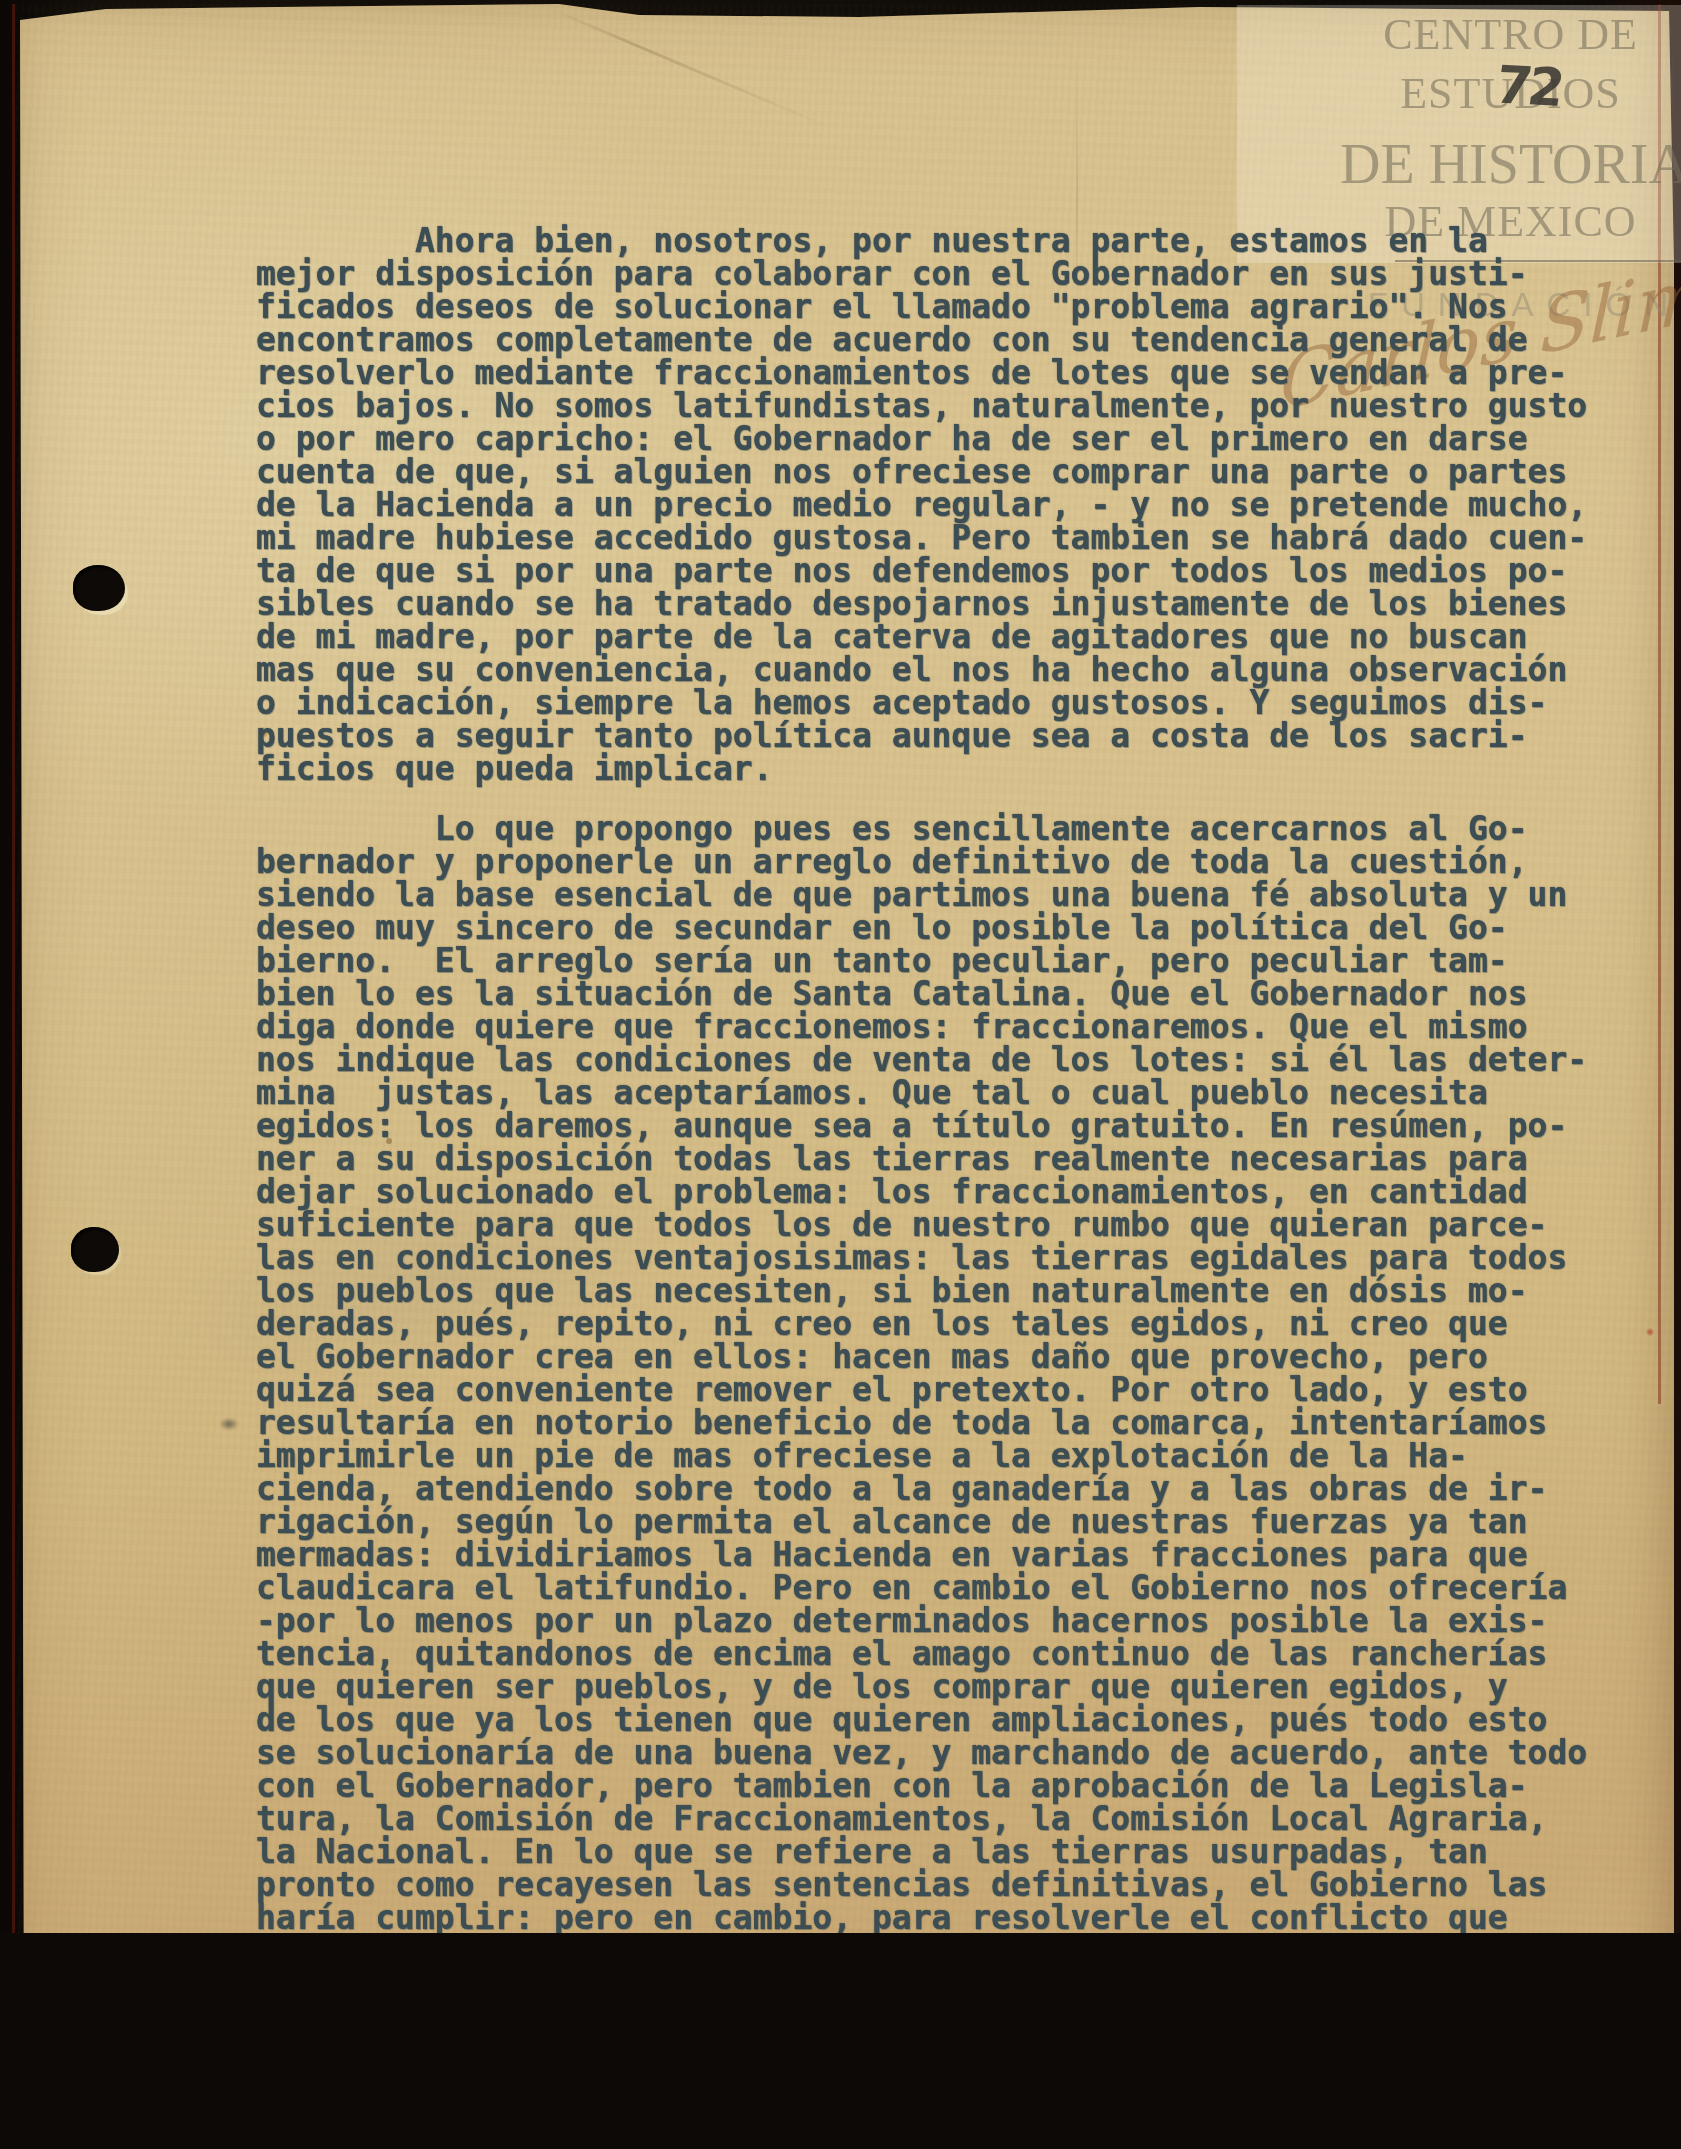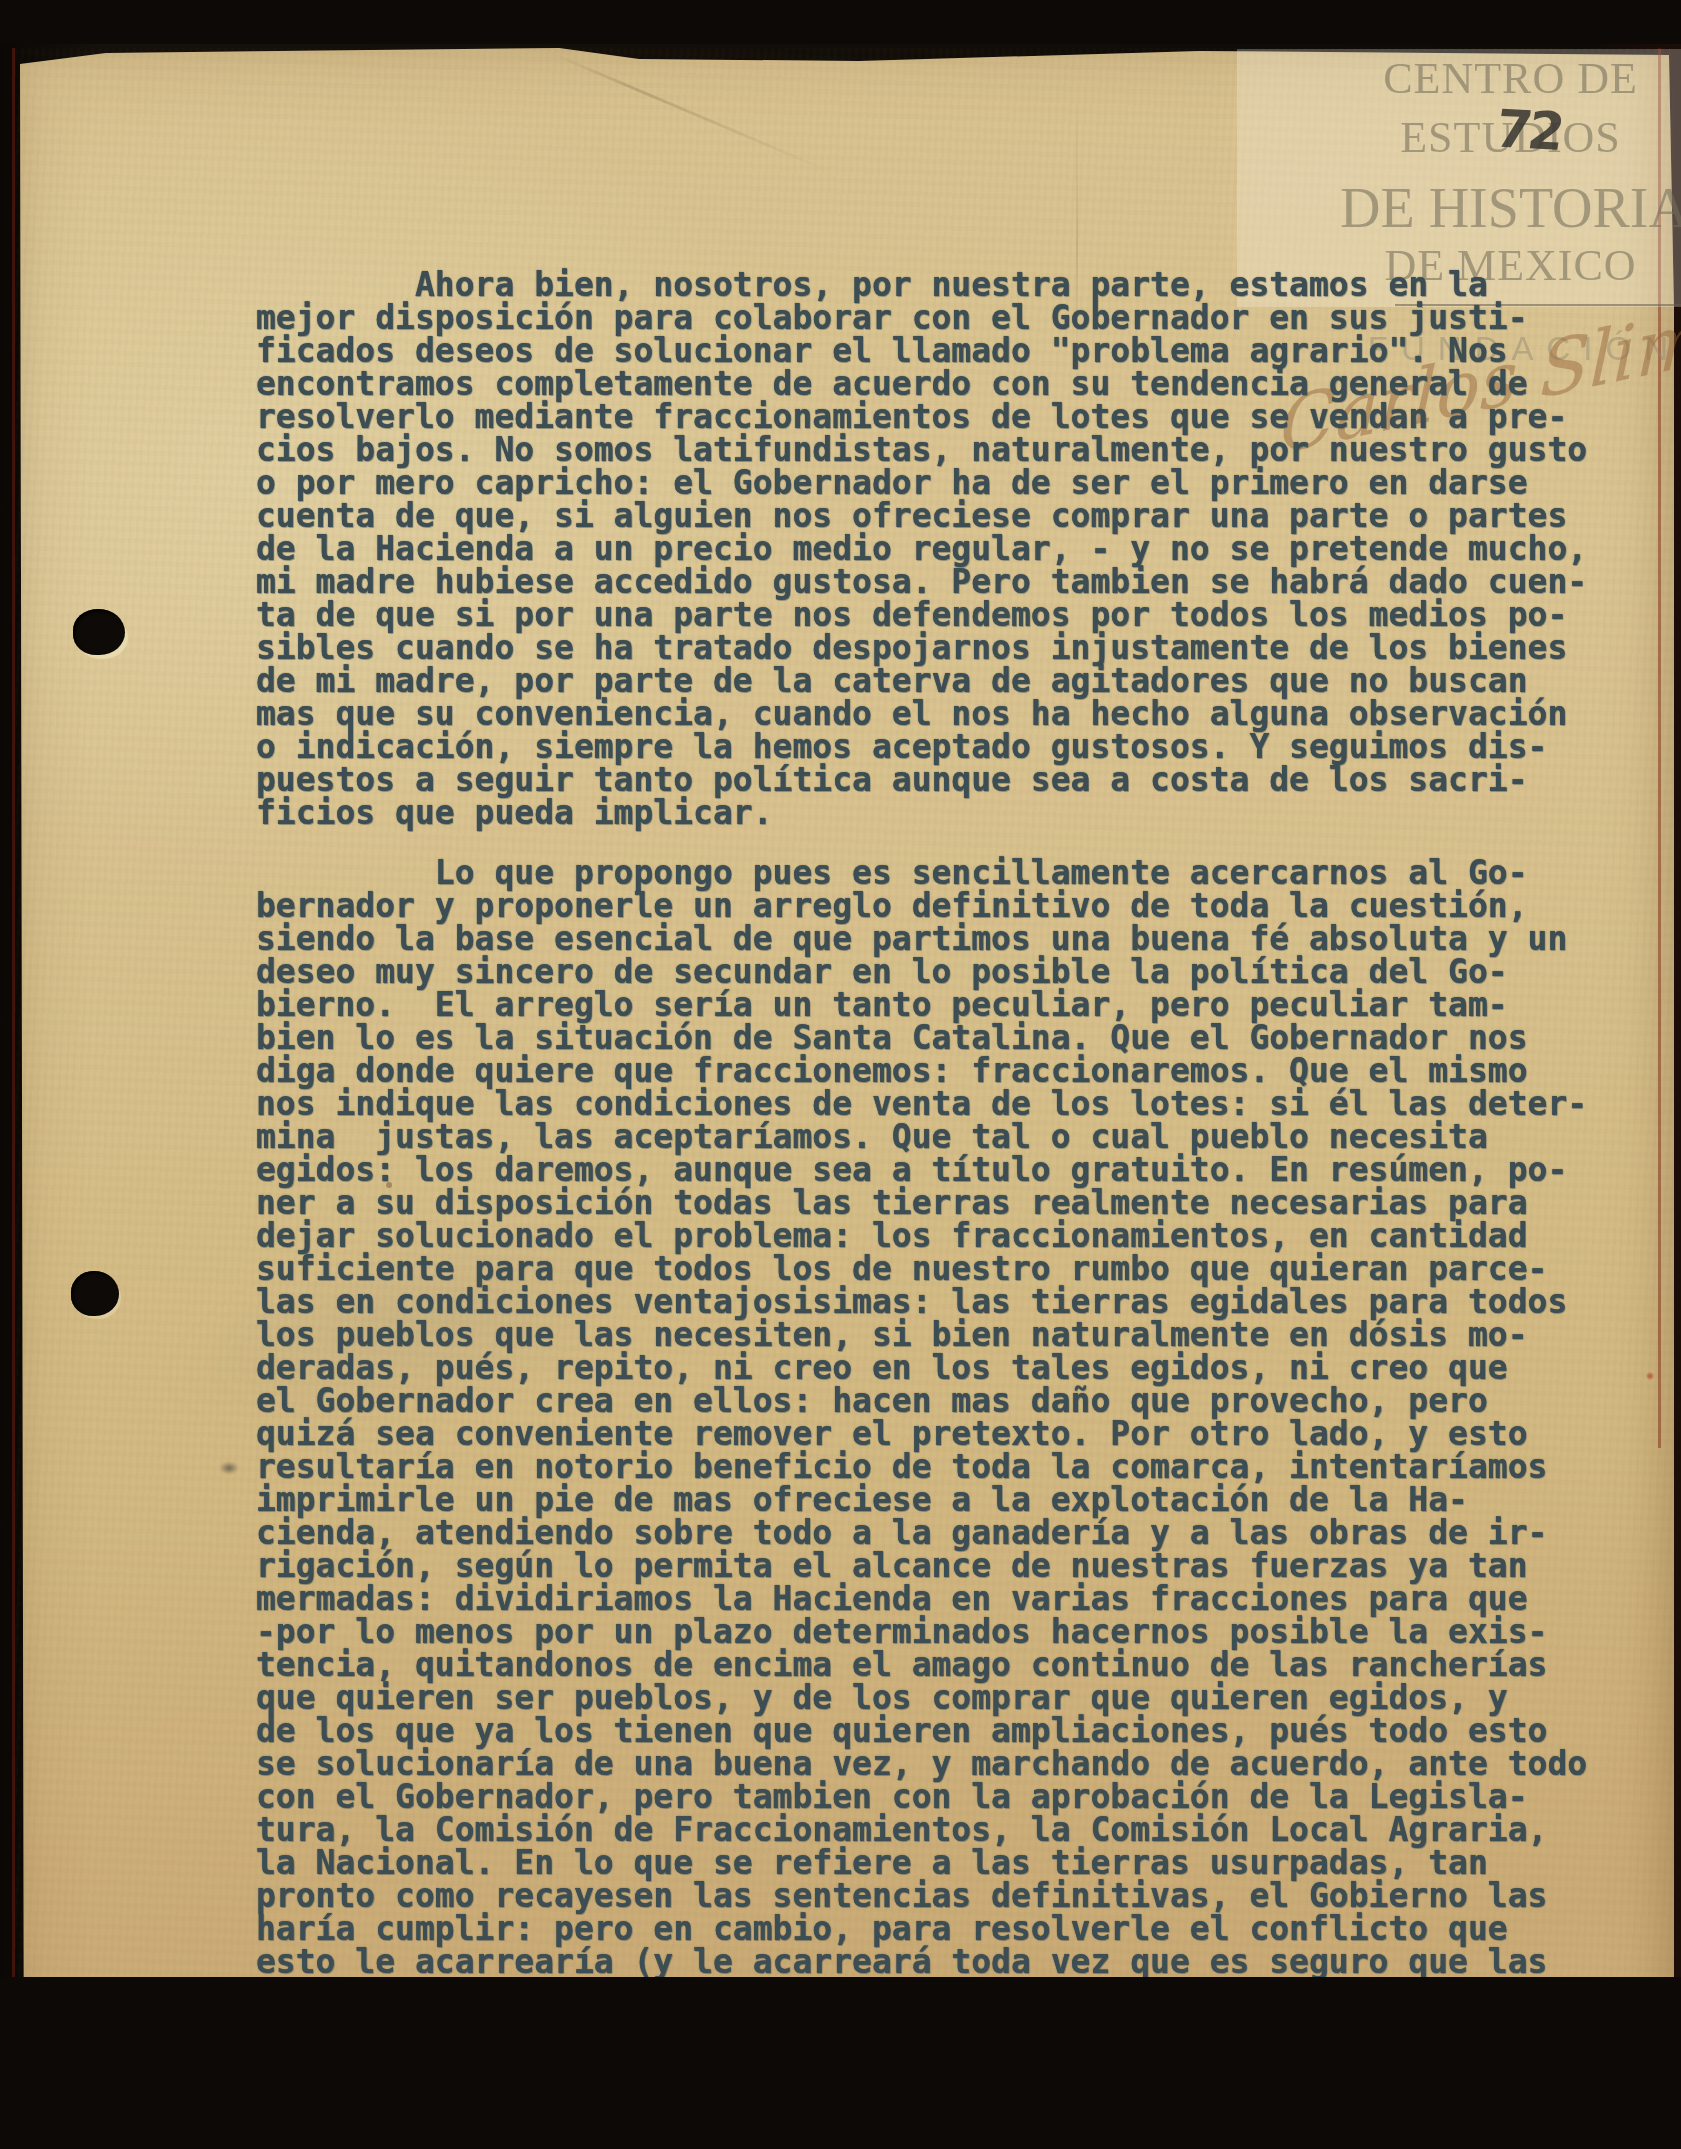--- a/index.html
+++ b/index.html
@@ -1,18 +1,18 @@
 <!DOCTYPE html>
 <html><head>
 <meta charset="utf-8">
 <style>
   html,body{margin:0;padding:0;background:#0c0906;}
   #root{position:relative;width:1681px;height:1933px;overflow:hidden;
         background:linear-gradient(90deg,#0a0705 0%,#15100a 6%,#0e0a06 94%,#1c0d08 100%);
-        font-family:"DejaVu Sans Mono",monospace;margin-top:44px;}
+        font-family:"DejaVu Sans Mono",monospace;}
   
   .paper{position:absolute;left:14px;top:4px;width:1660px;height:2131px;
     background:
       radial-gradient(ellipse 900px 650px at 16% 20%, rgba(236,226,186,0.38), rgba(236,226,186,0) 62%),
       radial-gradient(ellipse 1400px 500px at 55% 104%, rgba(166,120,66,0.30), rgba(166,120,66,0) 65%),
       radial-gradient(ellipse 500px 380px at 101% 99%, rgba(225,200,150,0.35), rgba(225,200,150,0) 70%),
       linear-gradient(177deg,#d8c28f 0%,#dac492 26%,#d6bf8a 48%,#d2b881 66%,#ccae79 82%,#c7a671 100%);
     box-shadow: inset 0 0 70px rgba(124,92,48,0.22), inset -10px -14px 36px rgba(104,72,38,0.18);
     clip-path: polygon(6px 16px, 92px 5px, 545px 0px, 625px 11px, 845px 13px, 1185px 3px,
                        1655px 7px, 1660px 260px, 1660px 2118px, 1244px 2122px,
@@ -140,20 +140,21 @@
         <div class="tline">las en condiciones ventajosisimas: las tierras egidales para todos</div>
         <div class="tline">los pueblos que las necesiten, si bien naturalmente en dósis mo-</div>
         <div class="tline">deradas, pués, repito, ni creo en los tales egidos, ni creo que</div>
         <div class="tline">el Gobernador crea en ellos: hacen mas daño que provecho, pero</div>
         <div class="tline">quizá sea conveniente remover el pretexto. Por otro lado, y esto</div>
         <div class="tline">resultaría en notorio beneficio de toda la comarca, intentaríamos</div>
         <div class="tline">imprimirle un pie de mas ofreciese a la explotación de la Ha-</div>
         <div class="tline">cienda, atendiendo sobre todo a la ganadería y a las obras de ir-</div>
         <div class="tline">rigación, según lo permita el alcance de nuestras fuerzas ya tan</div>
         <div class="tline">mermadas: dividiriamos la Hacienda en varias fracciones para que</div>
+        <div class="tline">claudicara el latifundio. Pero en cambio el Gobierno nos ofrecería</div>
         <div class="tline">-por lo menos por un plazo determinados hacernos posible la exis-</div>
         <div class="tline">tencia, quitandonos de encima el amago continuo de las rancherías</div>
         <div class="tline">que quieren ser pueblos, y de los comprar que quieren egidos, y</div>
         <div class="tline">de los que ya los tienen que quieren ampliaciones, pués todo esto</div>
         <div class="tline">se solucionaría de una buena vez, y marchando de acuerdo, ante todo</div>
         <div class="tline">con el Gobernador, pero tambien con la aprobación de la Legisla-</div>
         <div class="tline">tura, la Comisión de Fraccionamientos, la Comisión Local Agraria,</div>
         <div class="tline">la Nacional. En lo que se refiere a las tierras usurpadas, tan</div>
         <div class="tline">pronto como recayesen las sentencias definitivas, el Gobierno las</div>
         <div class="tline">haría cumplir: pero en cambio, para resolverle el conflicto que</div>

